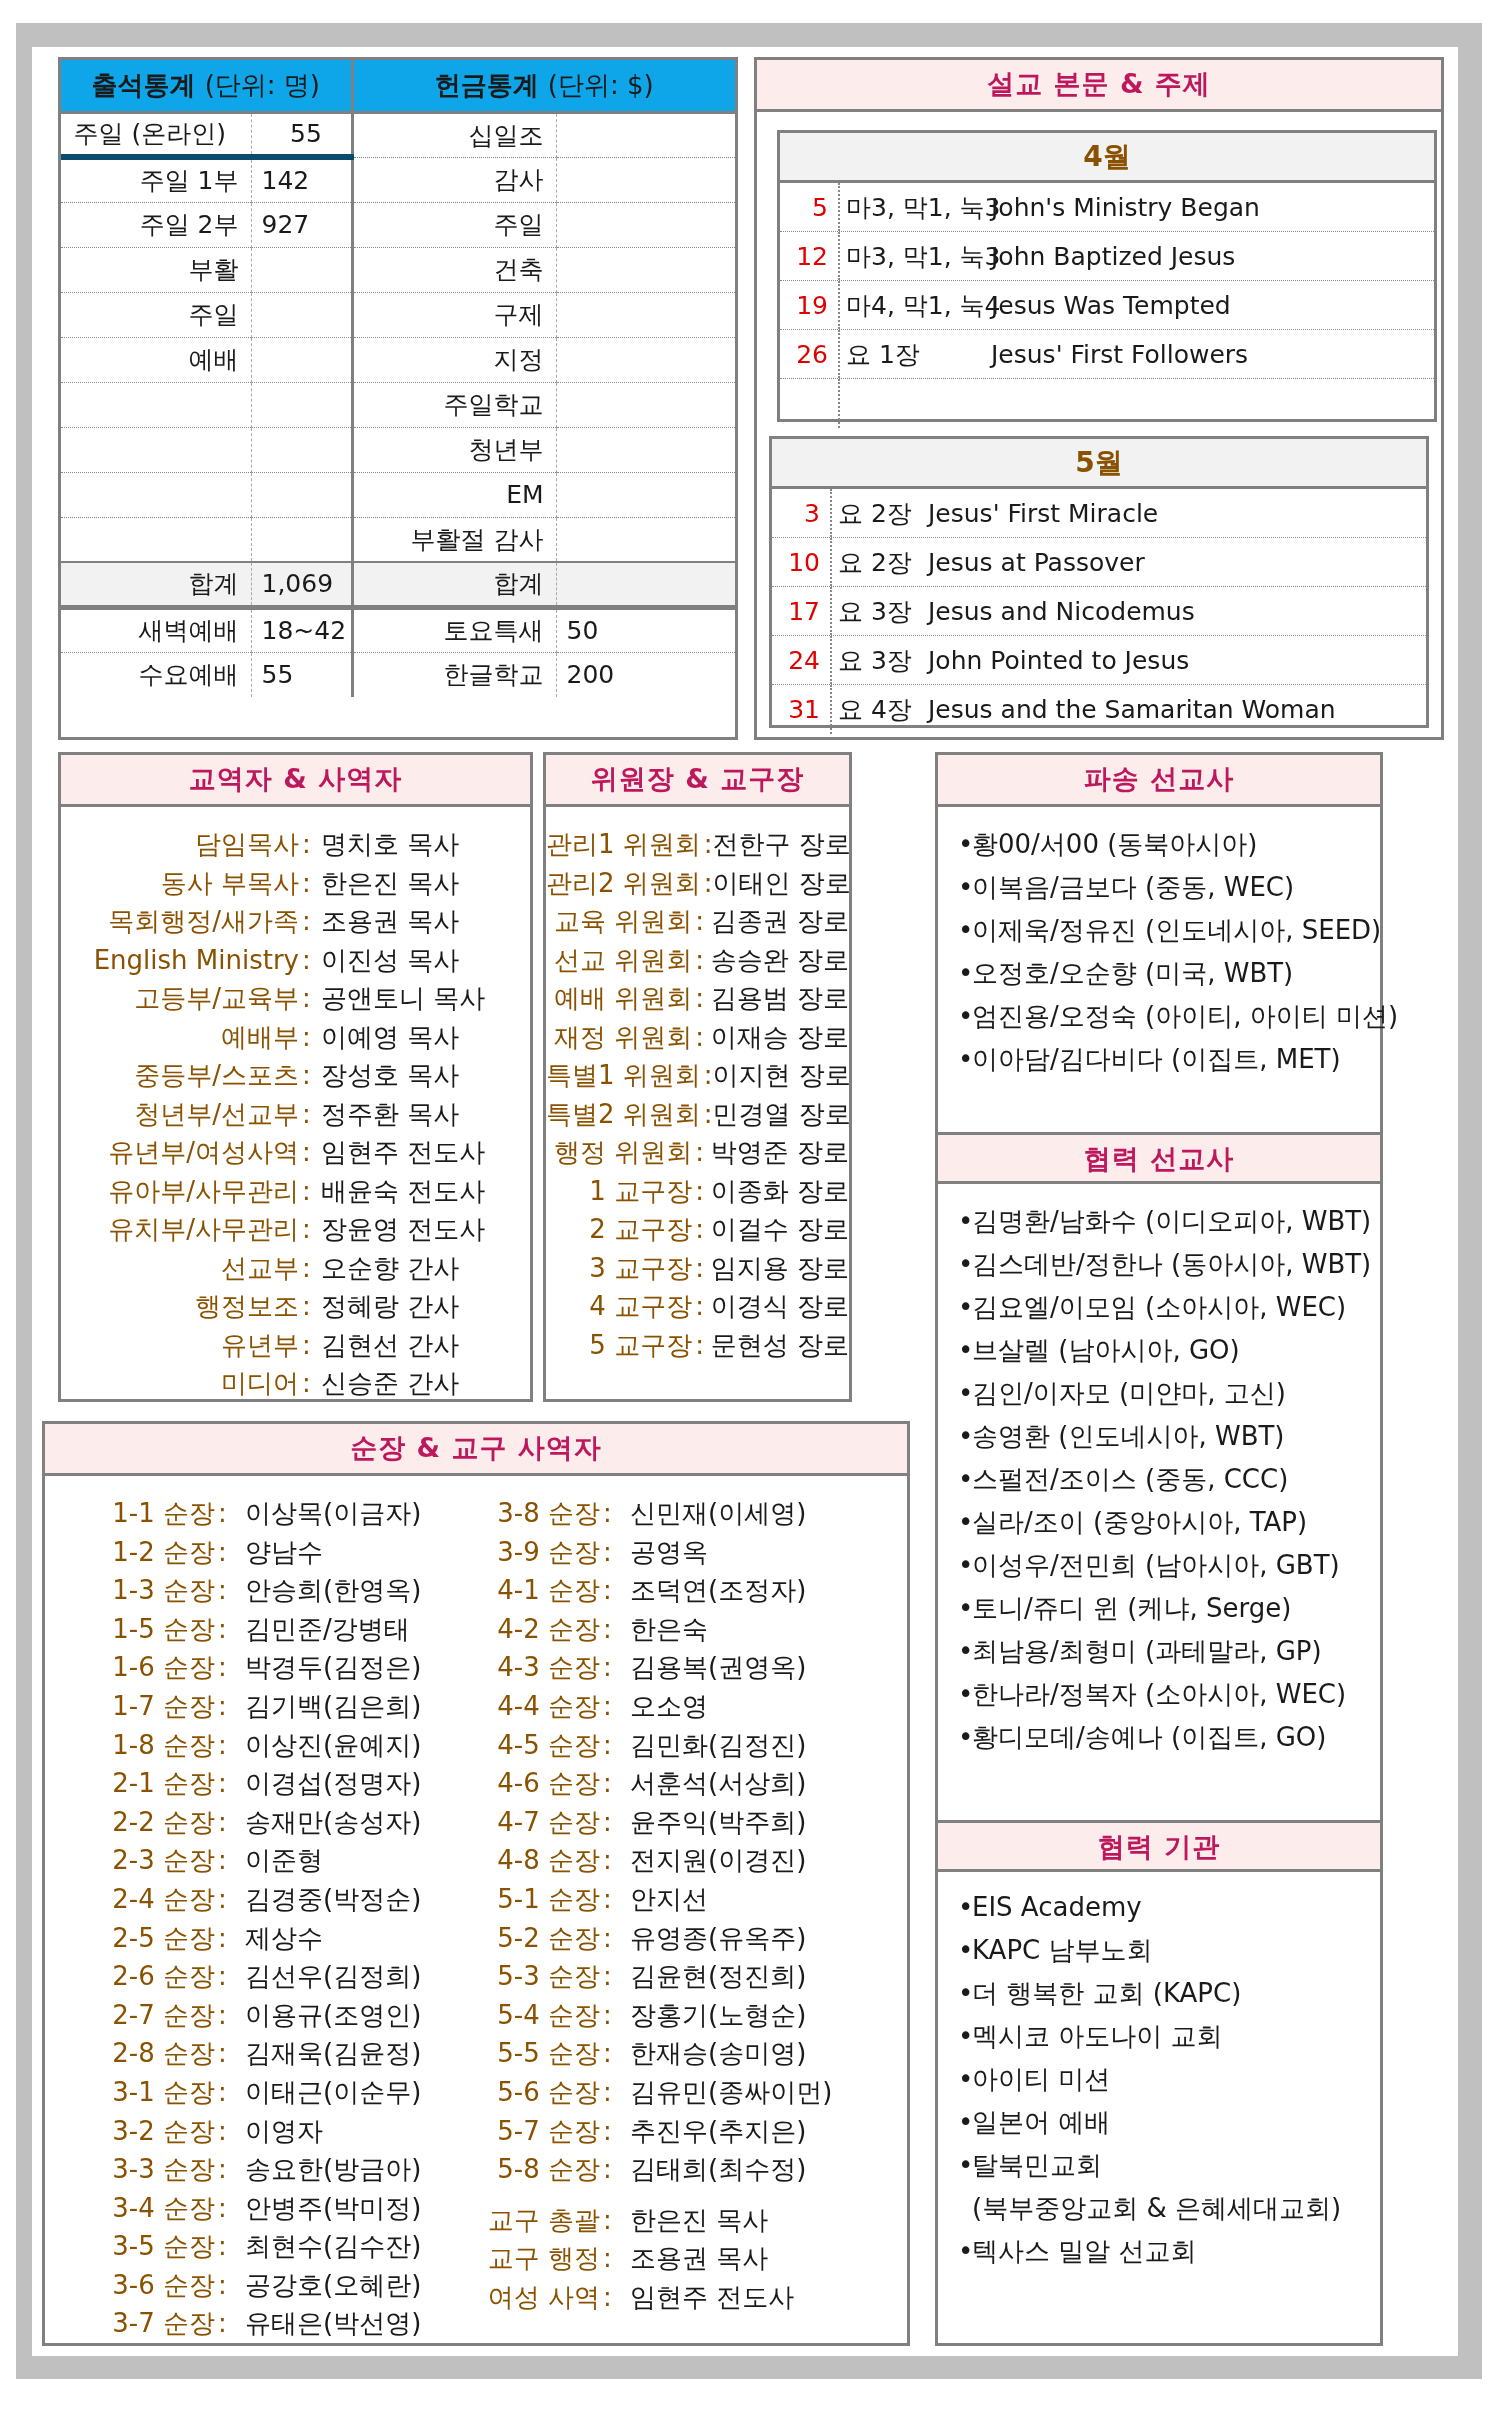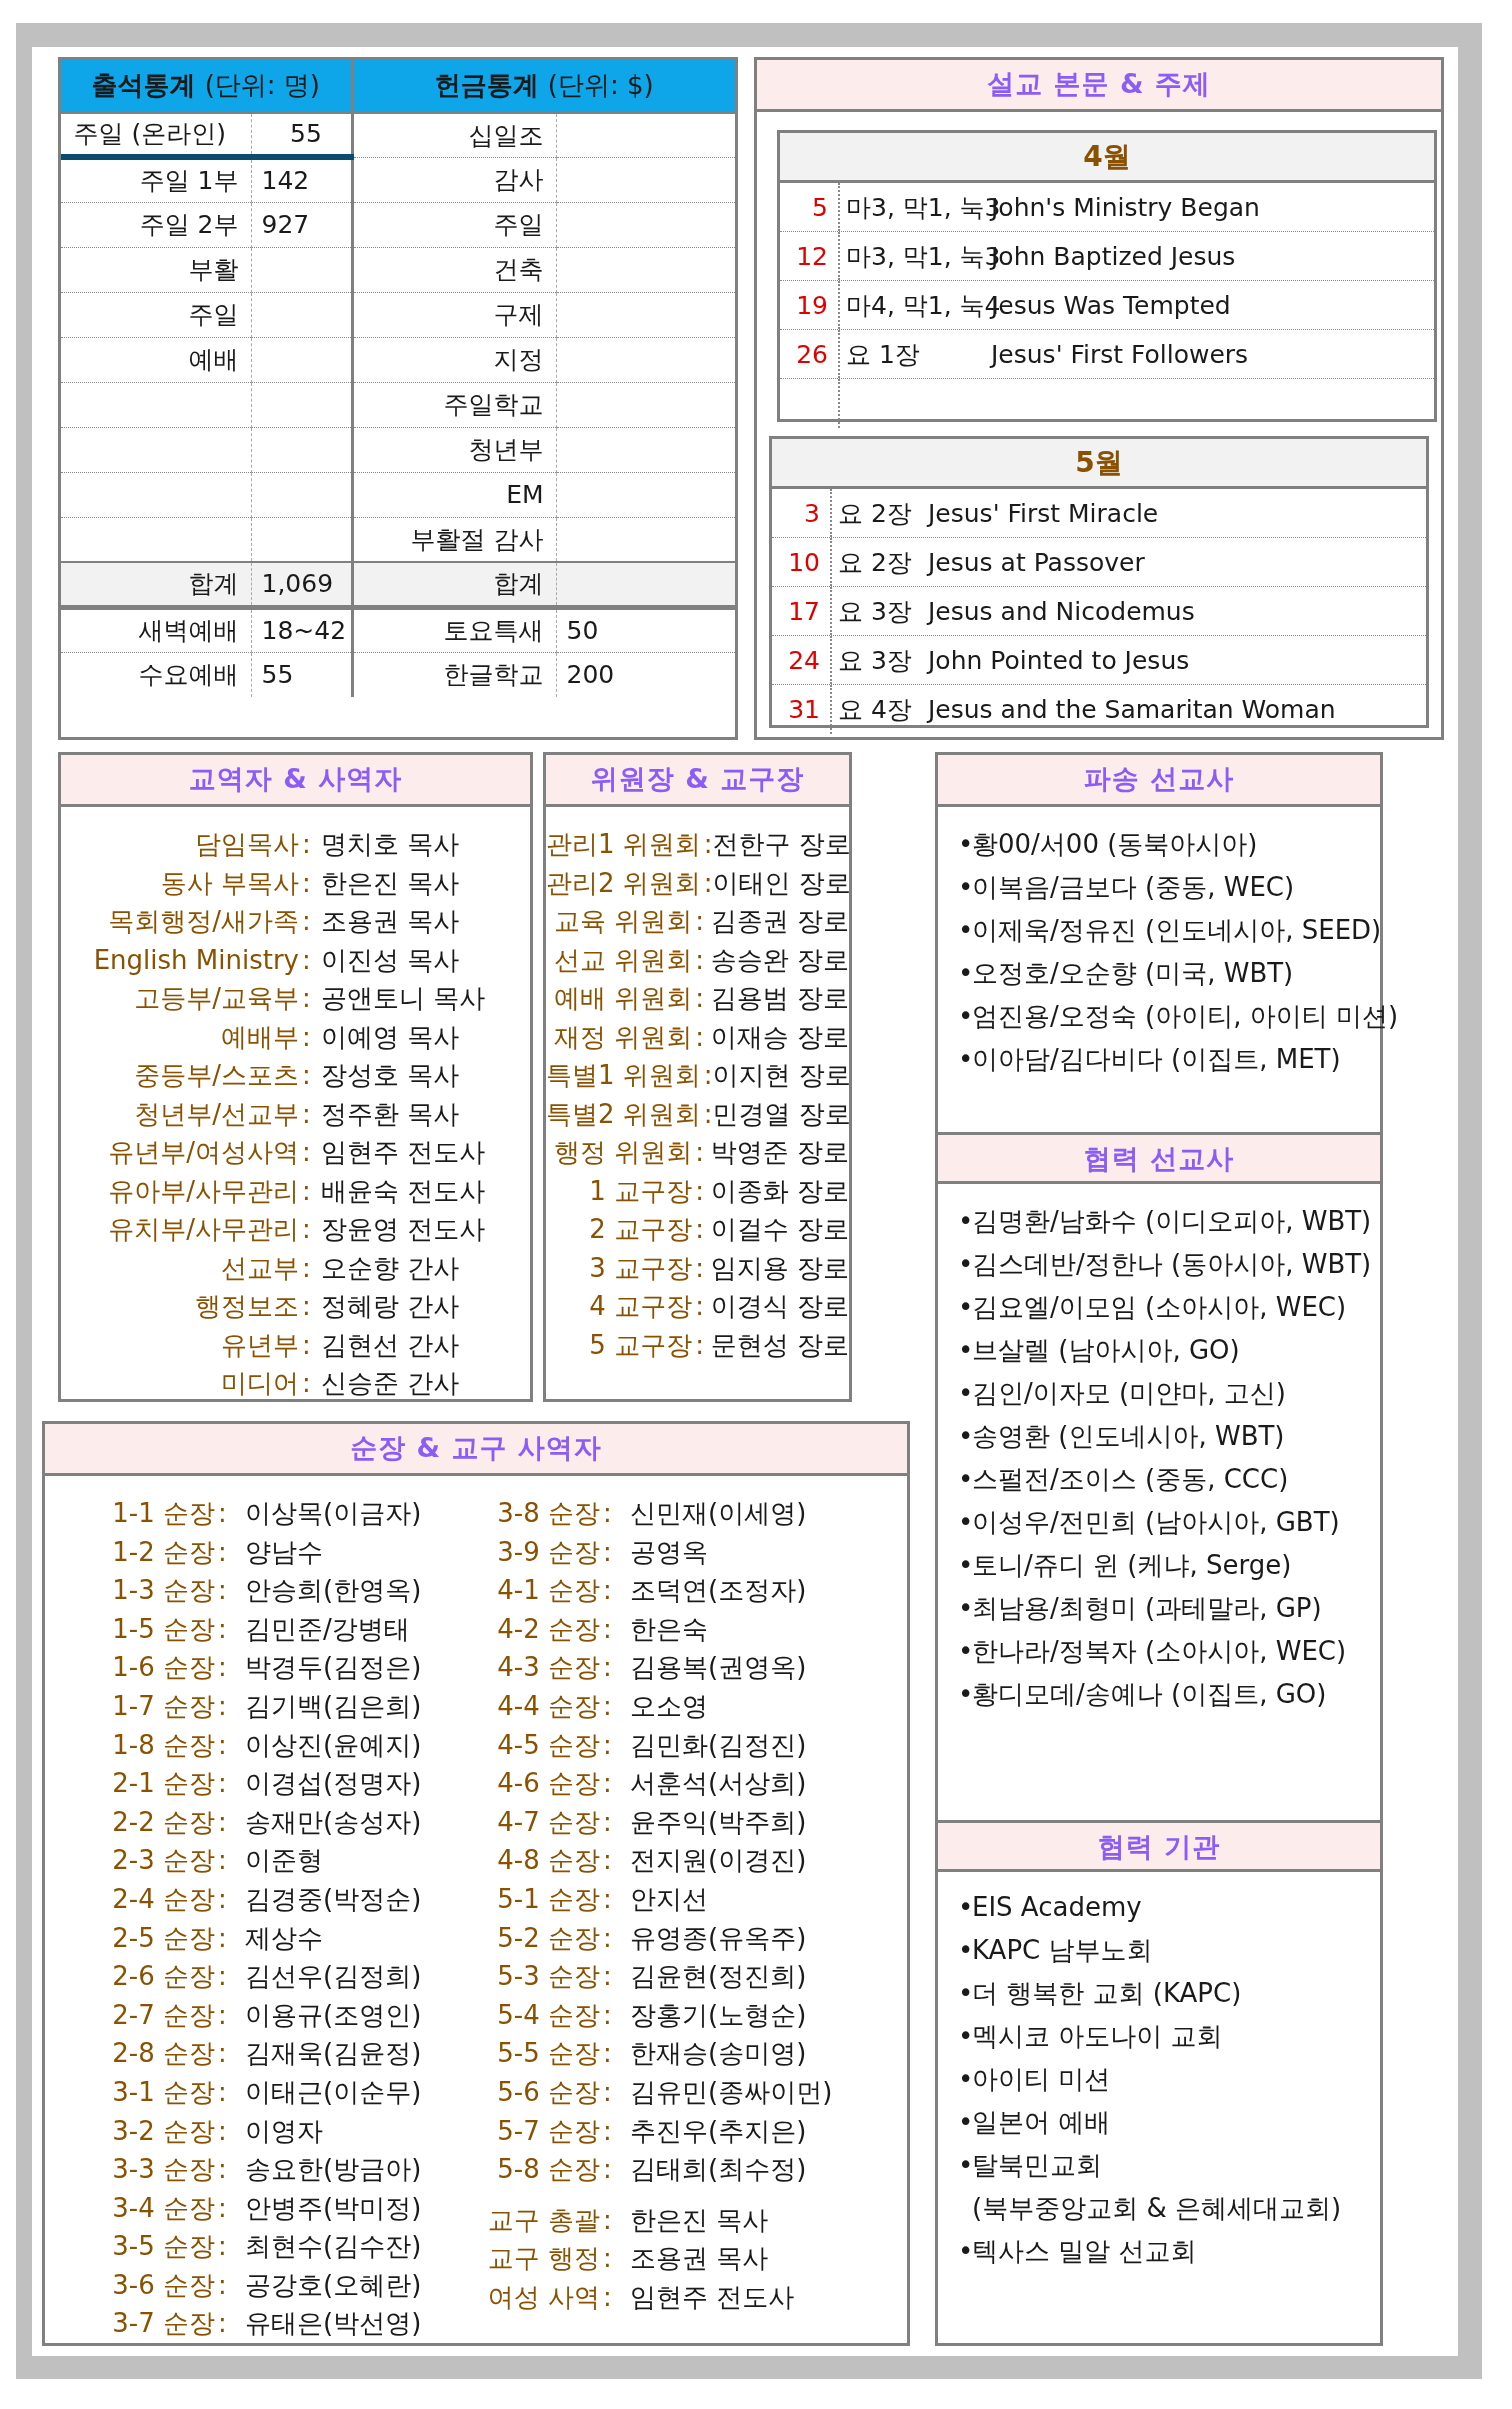--- a/index.html
+++ b/index.html
@@ -1,21 +1,21 @@
 <!DOCTYPE html>
 <html><head>
 <meta charset="utf-8">
 <style>
   * { box-sizing: border-box; margin: 0; padding: 0; }
   html, body { width: 1512px; height: 2409px; background: #ffffff; overflow: hidden; }
   body { font-family: "DejaVu Sans", "Liberation Sans", sans-serif; color: #1a1a1a; position: relative; }
   .frame { position: absolute; left: 16px; top: 23px; width: 1466px; height: 2356px; background: #c0c0c0; }
   .inner { position: absolute; left: 32px; top: 47px; width: 1426px; height: 2309px; background: #ffffff; }
   .panel { position: absolute; border: 3px solid #808080; background: #fff; }
-  .phead { background: #fdecec; border-bottom: 3px solid #808080; text-align: center; font-weight: bold; font-size: 27px; height: 52px; line-height: 48px; color: #8b5cf6; letter-spacing: 1px; }
+  .phead { background: #fdecec; border-bottom: 3px solid #808080; text-align: center; font-weight: bold; font-size: 27px; height: 52px; line-height: 48px; color: #be185d; letter-spacing: 1px; }
 
   
   .stats { left: 58px; top: 57px; width: 680px; height: 683px; }
   .stats table { border-collapse: collapse; width: 100%; table-layout: fixed; }
   .stats td { height: 45px; font-size: 25px; border-bottom: 1.5px dotted #888; white-space: nowrap; }
   .stats td.lab { text-align: right; padding-right: 12px; }
   .stats td.val { text-align: left; padding-left: 10px; border-left: 1.5px dashed #aaa; }
   .stats td.sep { border-left: 3px solid #808080; }
   .stats th { font-size: 26px; font-weight: bold; background: #0ea5e9; height: 52px; border-bottom: 3px solid #808080; }
   .stats tr.total td { background: #f2f2f2; border-top: 2px solid #808080; border-bottom: 5px solid #808080; }
@@ -400,20 +400,21 @@
     </ul>
   <div class="phead rsec-head">협력 선교사</div>
   <ul class="bullets" id="partner-list" style="padding-top:16px; height:636px;">
       <li><span class="dot">•</span><span>김명환/남화수 (이디오피아, WBT)</span></li>
       <li><span class="dot">•</span><span>김스데반/정한나 (동아시아, WBT)</span></li>
       <li><span class="dot">•</span><span>김요엘/이모임 (소아시아, WEC)</span></li>
       <li><span class="dot">•</span><span>브살렐 (남아시아, GO)</span></li>
       <li><span class="dot">•</span><span>김인/이자모 (미얀마, 고신)</span></li>
       <li><span class="dot">•</span><span>송영환 (인도네시아, WBT)</span></li>
       <li><span class="dot">•</span><span>스펄전/조이스 (중동, CCC)</span></li>
+      <li><span class="dot">•</span><span>실라/조이 (중앙아시아, TAP)</span></li>
       <li><span class="dot">•</span><span>이성우/전민희 (남아시아, GBT)</span></li>
       <li><span class="dot">•</span><span>토니/쥬디 윈 (케냐, Serge)</span></li>
       <li><span class="dot">•</span><span>최남용/최형미 (과테말라, GP)</span></li>
       <li><span class="dot">•</span><span>한나라/정복자 (소아시아, WEC)</span></li>
       <li><span class="dot">•</span><span>황디모데/송예나 (이집트, GO)</span></li>
     </ul>
   <div class="phead rsec-head">협력 기관</div>
   <ul class="bullets" id="org-list" style="padding-top:14px;">
       <li><span class="dot">•</span><span>EIS Academy</span></li>
       <li><span class="dot">•</span><span>KAPC 남부노회</span></li>

